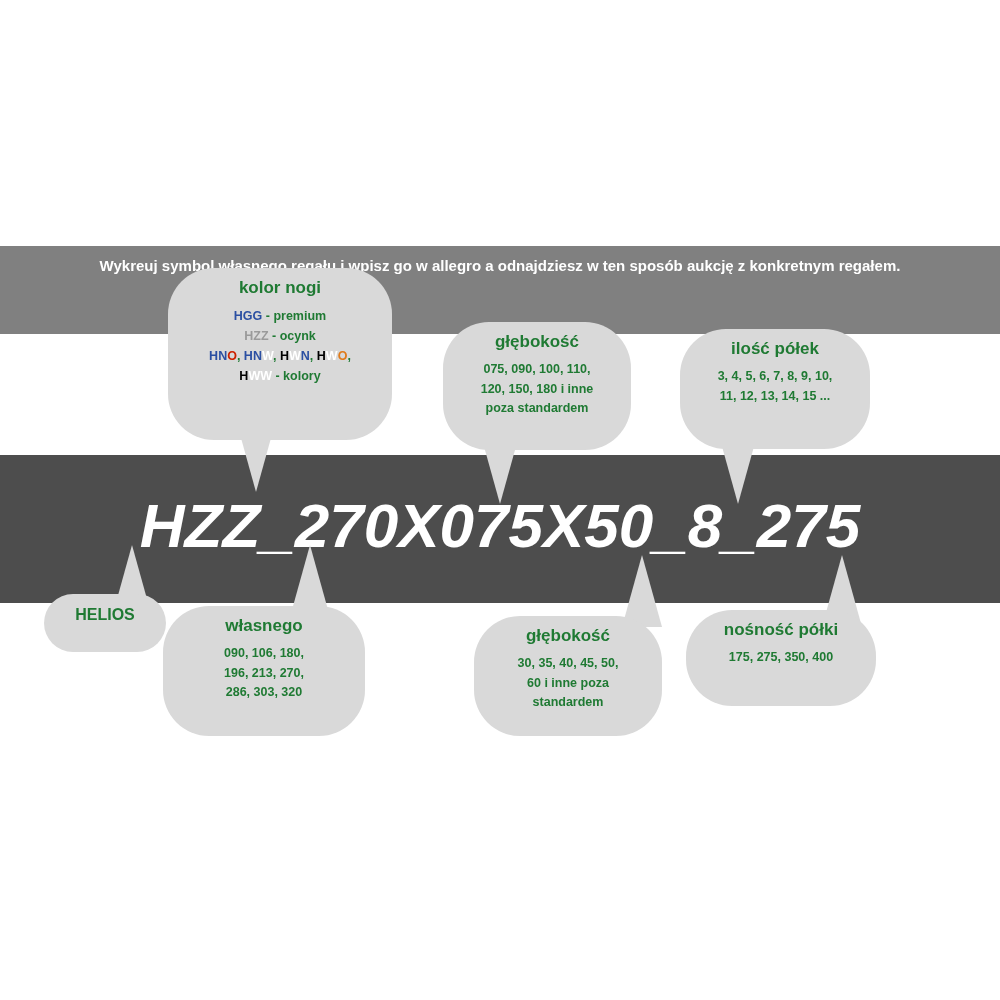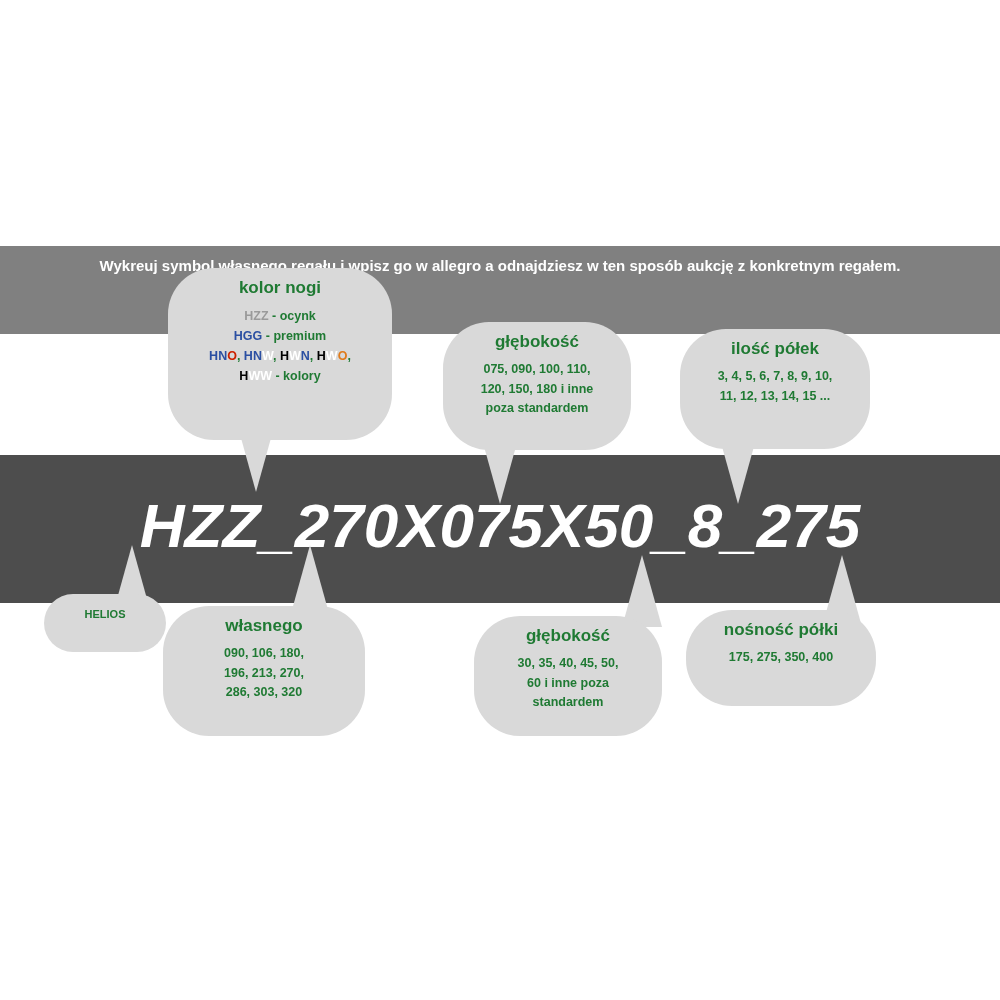--- a/index.html
+++ b/index.html
@@ -70,21 +70,21 @@
     font-size: 17px;
     line-height: 1.2;
     margin-bottom: 8px;
   }
   .bubble .body {
     color: #1f7a33;
     font-weight: bold;
     font-size: 12.5px;
     line-height: 1.55;
   }
-  .bubble.small .title { margin-bottom: 16px; font-size: 11px; }
+  .bubble.small .title { margin-bottom: 16px; font-size: 16px; }
 
   
   .tail {
     position: absolute;
     width: 0;
     height: 0;
     z-index: 5;
   }
   .tail-down {
     border-left: 20px solid transparent;
@@ -120,24 +120,24 @@
 
   <div class="code">HZZ_270X075X50_8_275</div>
 
   <div class="tail tail-down" style="left:236px; top:420px;"></div>
   <div class="bubble" style="left:168px; top:268px; width:224px; height:172px;">
     <div class="title">
       <div>kolor nogi</div>
     </div>
     <div class="body">
       <div class="kolor-line">
-        <span class="c-grey">H</span><span class="c-grey">ZZ</span><span class="c-green"> - ocynk</span>
+        <span class="c-blue">HGG</span><span class="c-green"> - premium</span>
       </div>
       <div class="kolor-line">
-        <span class="c-blue">HGG</span><span class="c-green"> - premium</span>
+        <span class="c-grey">H</span><span class="c-grey">ZZ</span><span class="c-green"> - ocynk</span>
       </div>
       <div class="kolor-line">
         <span class="c-blue">HN</span><span class="c-red">O</span><span class="c-green">, </span><span class="c-blue">HN</span><span class="c-white">W</span><span class="c-green">, </span><span class="c-black">H</span><span class="c-white">W</span><span class="c-blue">N</span><span class="c-green">, </span><span class="c-black">H</span><span class="c-white">W</span><span class="c-orange">O</span><span class="c-green">,</span>
       </div>
       <div class="kolor-line">
         <span class="c-black">H</span><span class="c-white">WW</span><span class="c-green"> - kolory</span>
       </div>
     </div>
   </div>
 

